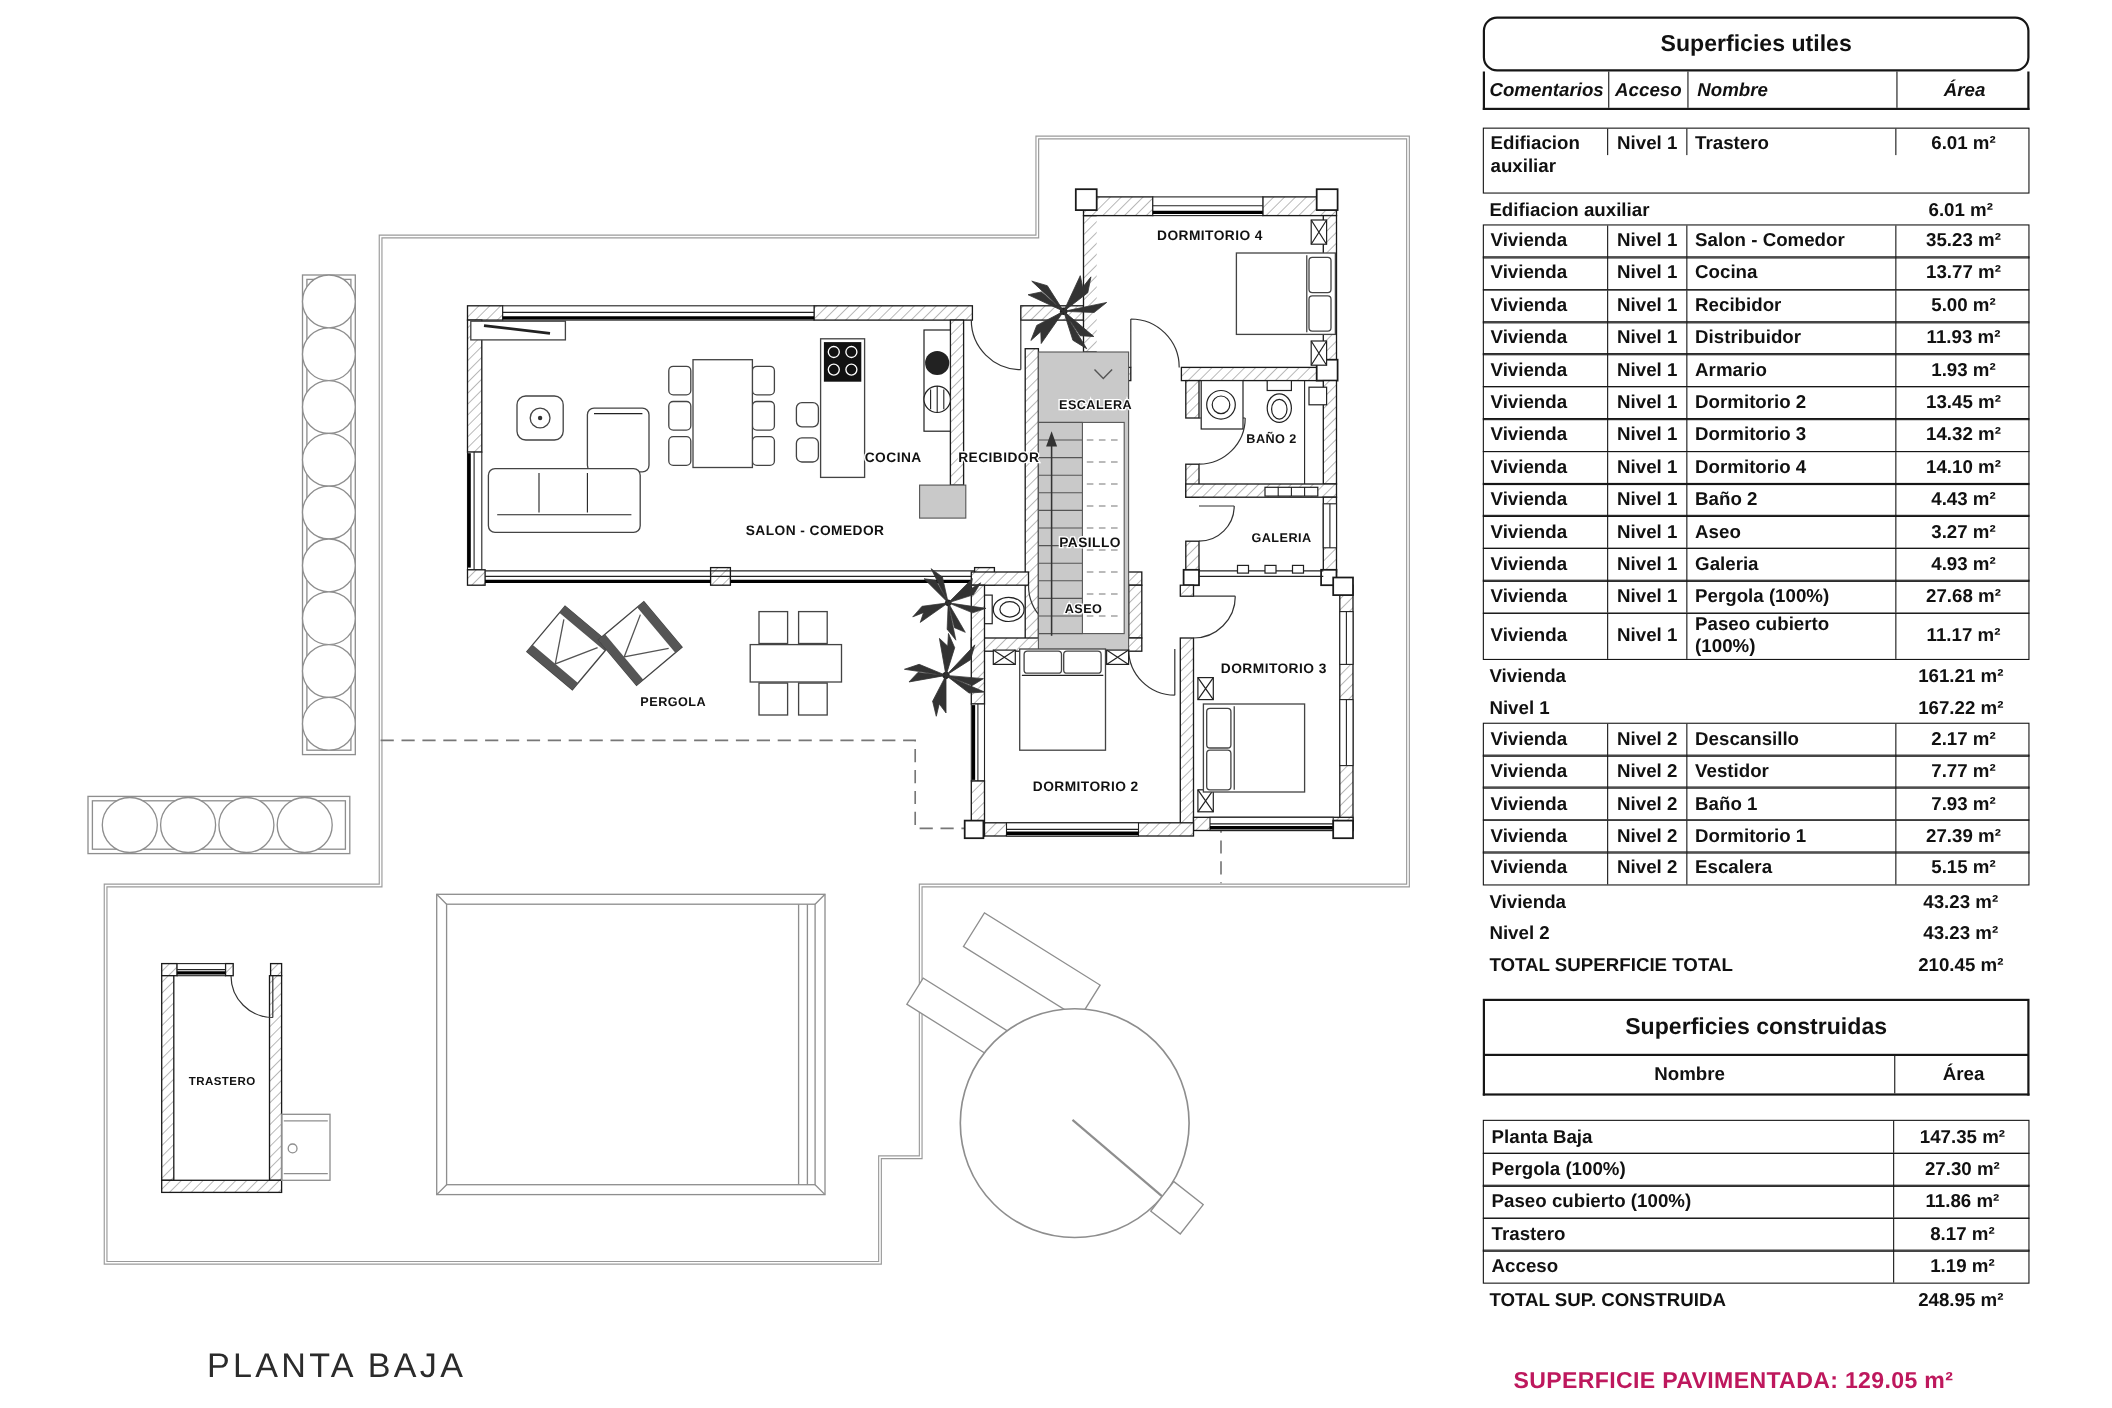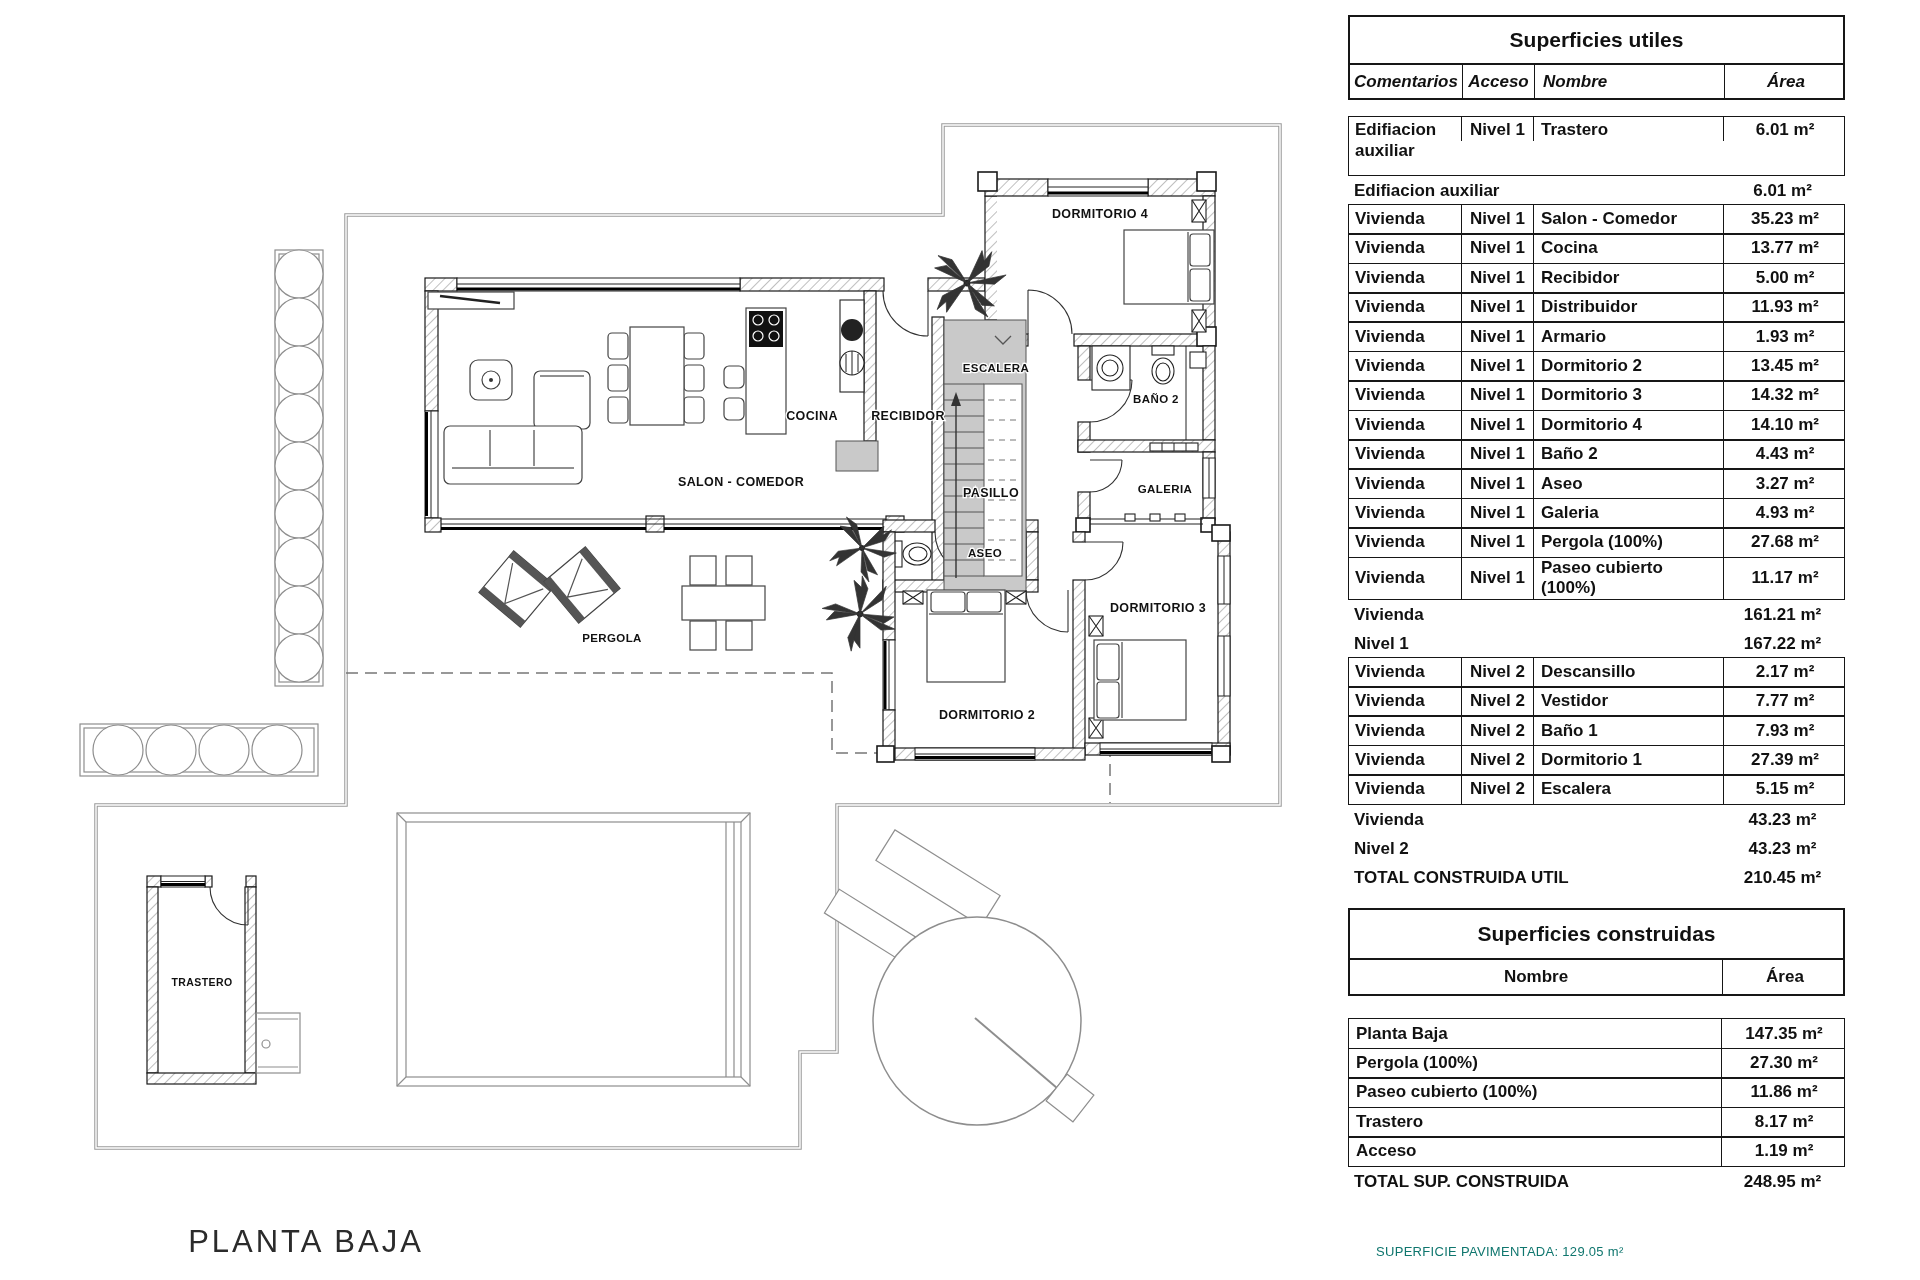--- a/index.html
+++ b/index.html
@@ -23,21 +23,21 @@
   .ltf{fill:#fff;stroke:#8e8e8e;stroke-width:1.2;}
   .bound{fill:none;stroke:#9a9a9a;stroke-width:3.5;}
   .bound2{fill:none;stroke:#fff;stroke-width:1.4;}
   .dash{fill:none;stroke:#777;stroke-width:1.5;stroke-dasharray:12 7;}
   .tread{stroke:#555;stroke-width:1;}
   .tdash{stroke:#777;stroke-width:1;stroke-dasharray:6 5;}
   .plant{fill:#333;stroke:#333;stroke-width:.6;}
   
   .tbl{position:absolute;width:497px;color:#111;font-weight:bold;}
   .tbl .title{border:2px solid #161616;text-align:center;font-size:21px;}
-  #t1 .title{height:46px;line-height:46px;}
+  #t1 .title{height:46px;line-height:46px;border-radius:13px;}
   #t2 .title{height:48px;line-height:48px;}
   .hdr{display:grid;border:2px solid #161616;border-top:none;font-size:17px;align-items:center;}
   #t1 .hdr{grid-template-columns:112px 72px 190px 123px;height:33px;font-style:italic;}
   #t2 .hdr{grid-template-columns:372px 125px;height:34px;}
   .hdr>div{text-align:center;height:100%;display:flex;align-items:center;justify-content:center;}
   .hdr>div+div{border-left:1.3px solid #161616;}
   #t1 .hdr .hn{justify-content:flex-start;padding-left:8px;}
   #t1 .rows{margin-top:18px;}
   #t2 .rows{margin-top:24px;}
   .r{display:grid;grid-template-columns:112px 72px 190px 123px;min-height:29px;
@@ -49,22 +49,22 @@
   .r .cn{justify-content:flex-start;padding-left:7px;}
   .r .ca{justify-content:center;padding:0;}
   .r.tall{min-height:58px;}
   .r.tall>div{align-self:start;padding-top:3px;}
   .r.tall .c1{align-self:start;}
   .row-sub,.row-total{display:grid;grid-template-columns:372px 125px;min-height:29px;
      border:none;margin-top:0;align-items:center;font-size:17px;}
   .row-sub>div,.row-total>div{border:none!important;}
   .row-sub .ca,.row-total .ca{display:flex;justify-content:center;}
   .row-sub .cs,.row-total .cs{padding-left:6px;}
-  #footnote{position:absolute;left:1376px;top:1244px;font-size:13px;font-weight:normal;
-            color:#0f766e;letter-spacing:.3px;}
+  #footnote{position:absolute;left:1376px;top:1244px;font-size:21px;font-weight:bold;
+            color:#be185d;letter-spacing:.3px;}
 </style>
 </head>
 <body>
 
 <div id="stage">
 
   <svg id="plan-svg" width="1345" height="1280" viewBox="0 0 1345 1280">
     <defs>
       <pattern id="hatch" patternUnits="userSpaceOnUse" width="7" height="7" patternTransform="rotate(45)">
         <rect width="7" height="7" fill="#fff"></rect>
@@ -537,21 +537,21 @@
           <div class="cs">Vivienda</div>
           <div class="ca">43.23 m²</div>
         </div>
 
         <div class="row-sub">
           <div class="cs">Nivel 2</div>
           <div class="ca">43.23 m²</div>
         </div>
 
         <div class="row-total">
-          <div class="cs">TOTAL CONSTRUIDA UTIL</div>
+          <div class="cs">TOTAL SUPERFICIE TOTAL</div>
           <div class="ca">210.45 m²</div>
         </div>
       </div>
   </div>
 
   <div id="t2" class="tbl" style="left:1348px;top:908px;">
     <div class="title">Superficies construidas</div>
     <div class="hdr">
       <div>Nombre</div>
       <div>Área</div>

